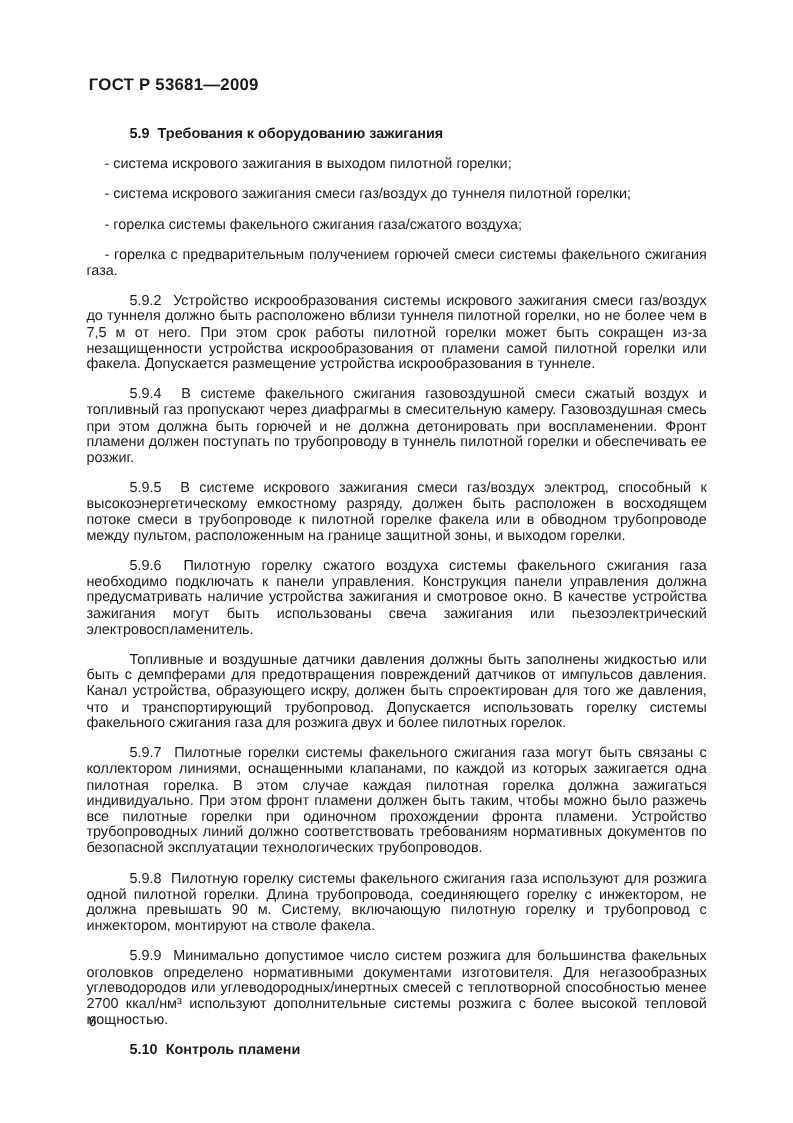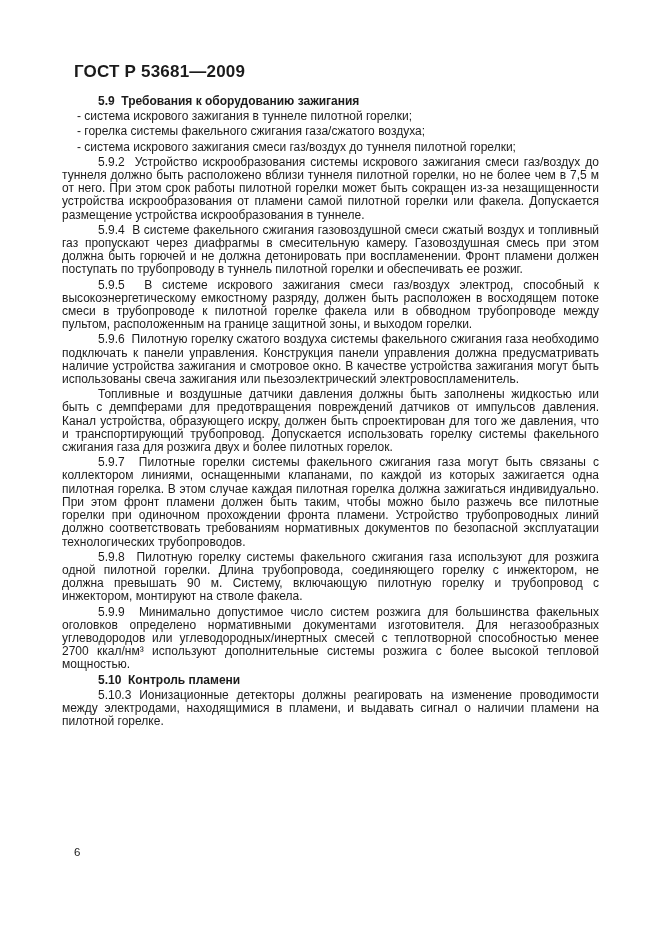--- a/index.html
+++ b/index.html
@@ -13,38 +13,38 @@
     height: 936px;
     background: #ffffff;
     font-family: "Liberation Sans", "DejaVu Sans", sans-serif;
     color: #1b1b1b;
     overflow: hidden;
   }
   .doc-header {
     position: absolute;
     left: 74px;
     top: 62px;
-    font-size: 17px;
+    font-size: 14px;
     font-weight: bold;
     letter-spacing: 0.2px;
     white-space: nowrap;
   }
   .body-text {
     position: absolute;
     left: 60px;
     top: 93px;
     width: 541px;
     font-size: 12px;
     line-height: 13.2px;
     text-align: justify;
     hyphens: auto;
     -webkit-hyphens: auto;
   }
   .body-text > div {
-    margin: 2px;
+    margin: 12px;
   }
   .heading {
     font-weight: bold;
     text-indent: 36px;
     text-align: left;
   }
   .para {
     text-indent: 36px;
   }
   .list {
@@ -59,30 +59,30 @@
 </style>
 </head>
 <body>
 
 <div class="page">
 
   <div class="doc-header">ГОСТ Р 53681—2009</div>
 
   <div class="body-text">
     <div class="heading">5.9&nbsp; Требования к оборудованию зажигания</div>
-    <div class="list">- система искрового зажигания в туннеле пилотной горелки;</div>
+    <div class="list">- система искрового зажигания в выходом пилотной горелки;</div>
+    <div class="list">- система искрового зажигания смеси газ/воздух до туннеля пилотной горелки;</div>
     <div class="list">- горелка системы факельного сжигания газа/сжатого воздуха;</div>
-    <div class="list">- система искрового зажигания смеси газ/воздух до туннеля пилотной горелки;</div>
+    <div class="list">- горелка с предварительным получением горючей смеси системы факельного сжигания газа.</div>
     <div class="para">5.9.2&nbsp; Устройство искрообразования системы искрового зажигания смеси газ/воздух до туннеля должно быть расположено вблизи туннеля пилотной горелки, но не более чем в 7,5 м от него. При этом срок работы пилотной горелки может быть сокращен из-за незащищенности устройства искрообразования от пламени самой пилотной горелки или факела. Допускается размещение устройства искрообразования в туннеле.</div>
     <div class="para">5.9.4&nbsp; В системе факельного сжигания газовоздушной смеси сжатый воздух и топливный газ пропускают через диафрагмы в смесительную камеру. Газовоздушная смесь при этом должна быть горючей и не должна детонировать при воспламенении. Фронт пламени должен поступать по трубопроводу в туннель пилотной горелки и обеспечивать ее розжиг.</div>
     <div class="para">5.9.5&nbsp; В системе искрового зажигания смеси газ/воздух электрод, способный к высокоэнергетическому емкостному разряду, должен быть расположен в восходящем потоке смеси в трубопроводе к пилотной горелке факела или в обводном трубопроводе между пультом, расположенным на границе защитной зоны, и выходом горелки.</div>
     <div class="para">5.9.6&nbsp; Пилотную горелку сжатого воздуха системы факельного сжигания газа необходимо подключать к панели управления. Конструкция панели управления должна предусматривать наличие устройства зажигания и смотровое окно. В качестве устройства зажигания могут быть использованы свеча зажигания или пьезоэлектрический электровоспламенитель.</div>
     <div class="para">Топливные и воздушные датчики давления должны быть заполнены жидкостью или быть с демпферами для предотвращения повреждений датчиков от импульсов давления. Канал устройства, образующего искру, должен быть спроектирован для того же давления, что и транспортирующий трубопровод. Допускается использовать горелку системы факельного сжигания газа для розжига двух и более пилотных горелок.</div>
     <div class="para">5.9.7&nbsp; Пилотные горелки системы факельного сжигания газа могут быть связаны с коллектором линиями, оснащенными клапанами, по каждой из которых зажигается одна пилотная горелка. В этом случае каждая пилотная горелка должна зажигаться индивидуально. При этом фронт пламени должен быть таким, чтобы можно было разжечь все пилотные горелки при одиночном прохождении фронта пламени. Устройство трубопроводных линий должно соответствовать требованиям нормативных документов по безопасной эксплуатации технологических трубопроводов.</div>
     <div class="para">5.9.8&nbsp; Пилотную горелку системы факельного сжигания газа используют для розжига одной пилотной горелки. Длина трубопровода, соединяющего горелку с инжектором, не должна превышать 90 м. Систему, включающую пилотную горелку и трубопровод с инжектором, монтируют на стволе факела.</div>
     <div class="para">5.9.9&nbsp; Минимально допустимое число систем розжига для большинства факельных оголовков определено нормативными документами изготовителя. Для негазообразных углеводородов или углеводородных/инертных смесей с теплотворной способностью менее 2700 ккал/нм³ используют дополнительные системы розжига с более высокой тепловой мощностью.</div>
     <div class="heading">5.10&nbsp; Контроль пламени</div>
-    <div class="para">5.10.3 Ионизационные детекторы должны реагировать на изменение проводимости между электродами, находящимися в пламени, и выдавать сигнал о наличии пламени на пилотной горелке.</div>
   </div>
 
   <div class="page-number">6</div>
 
 </div>
 
 </body></html>

